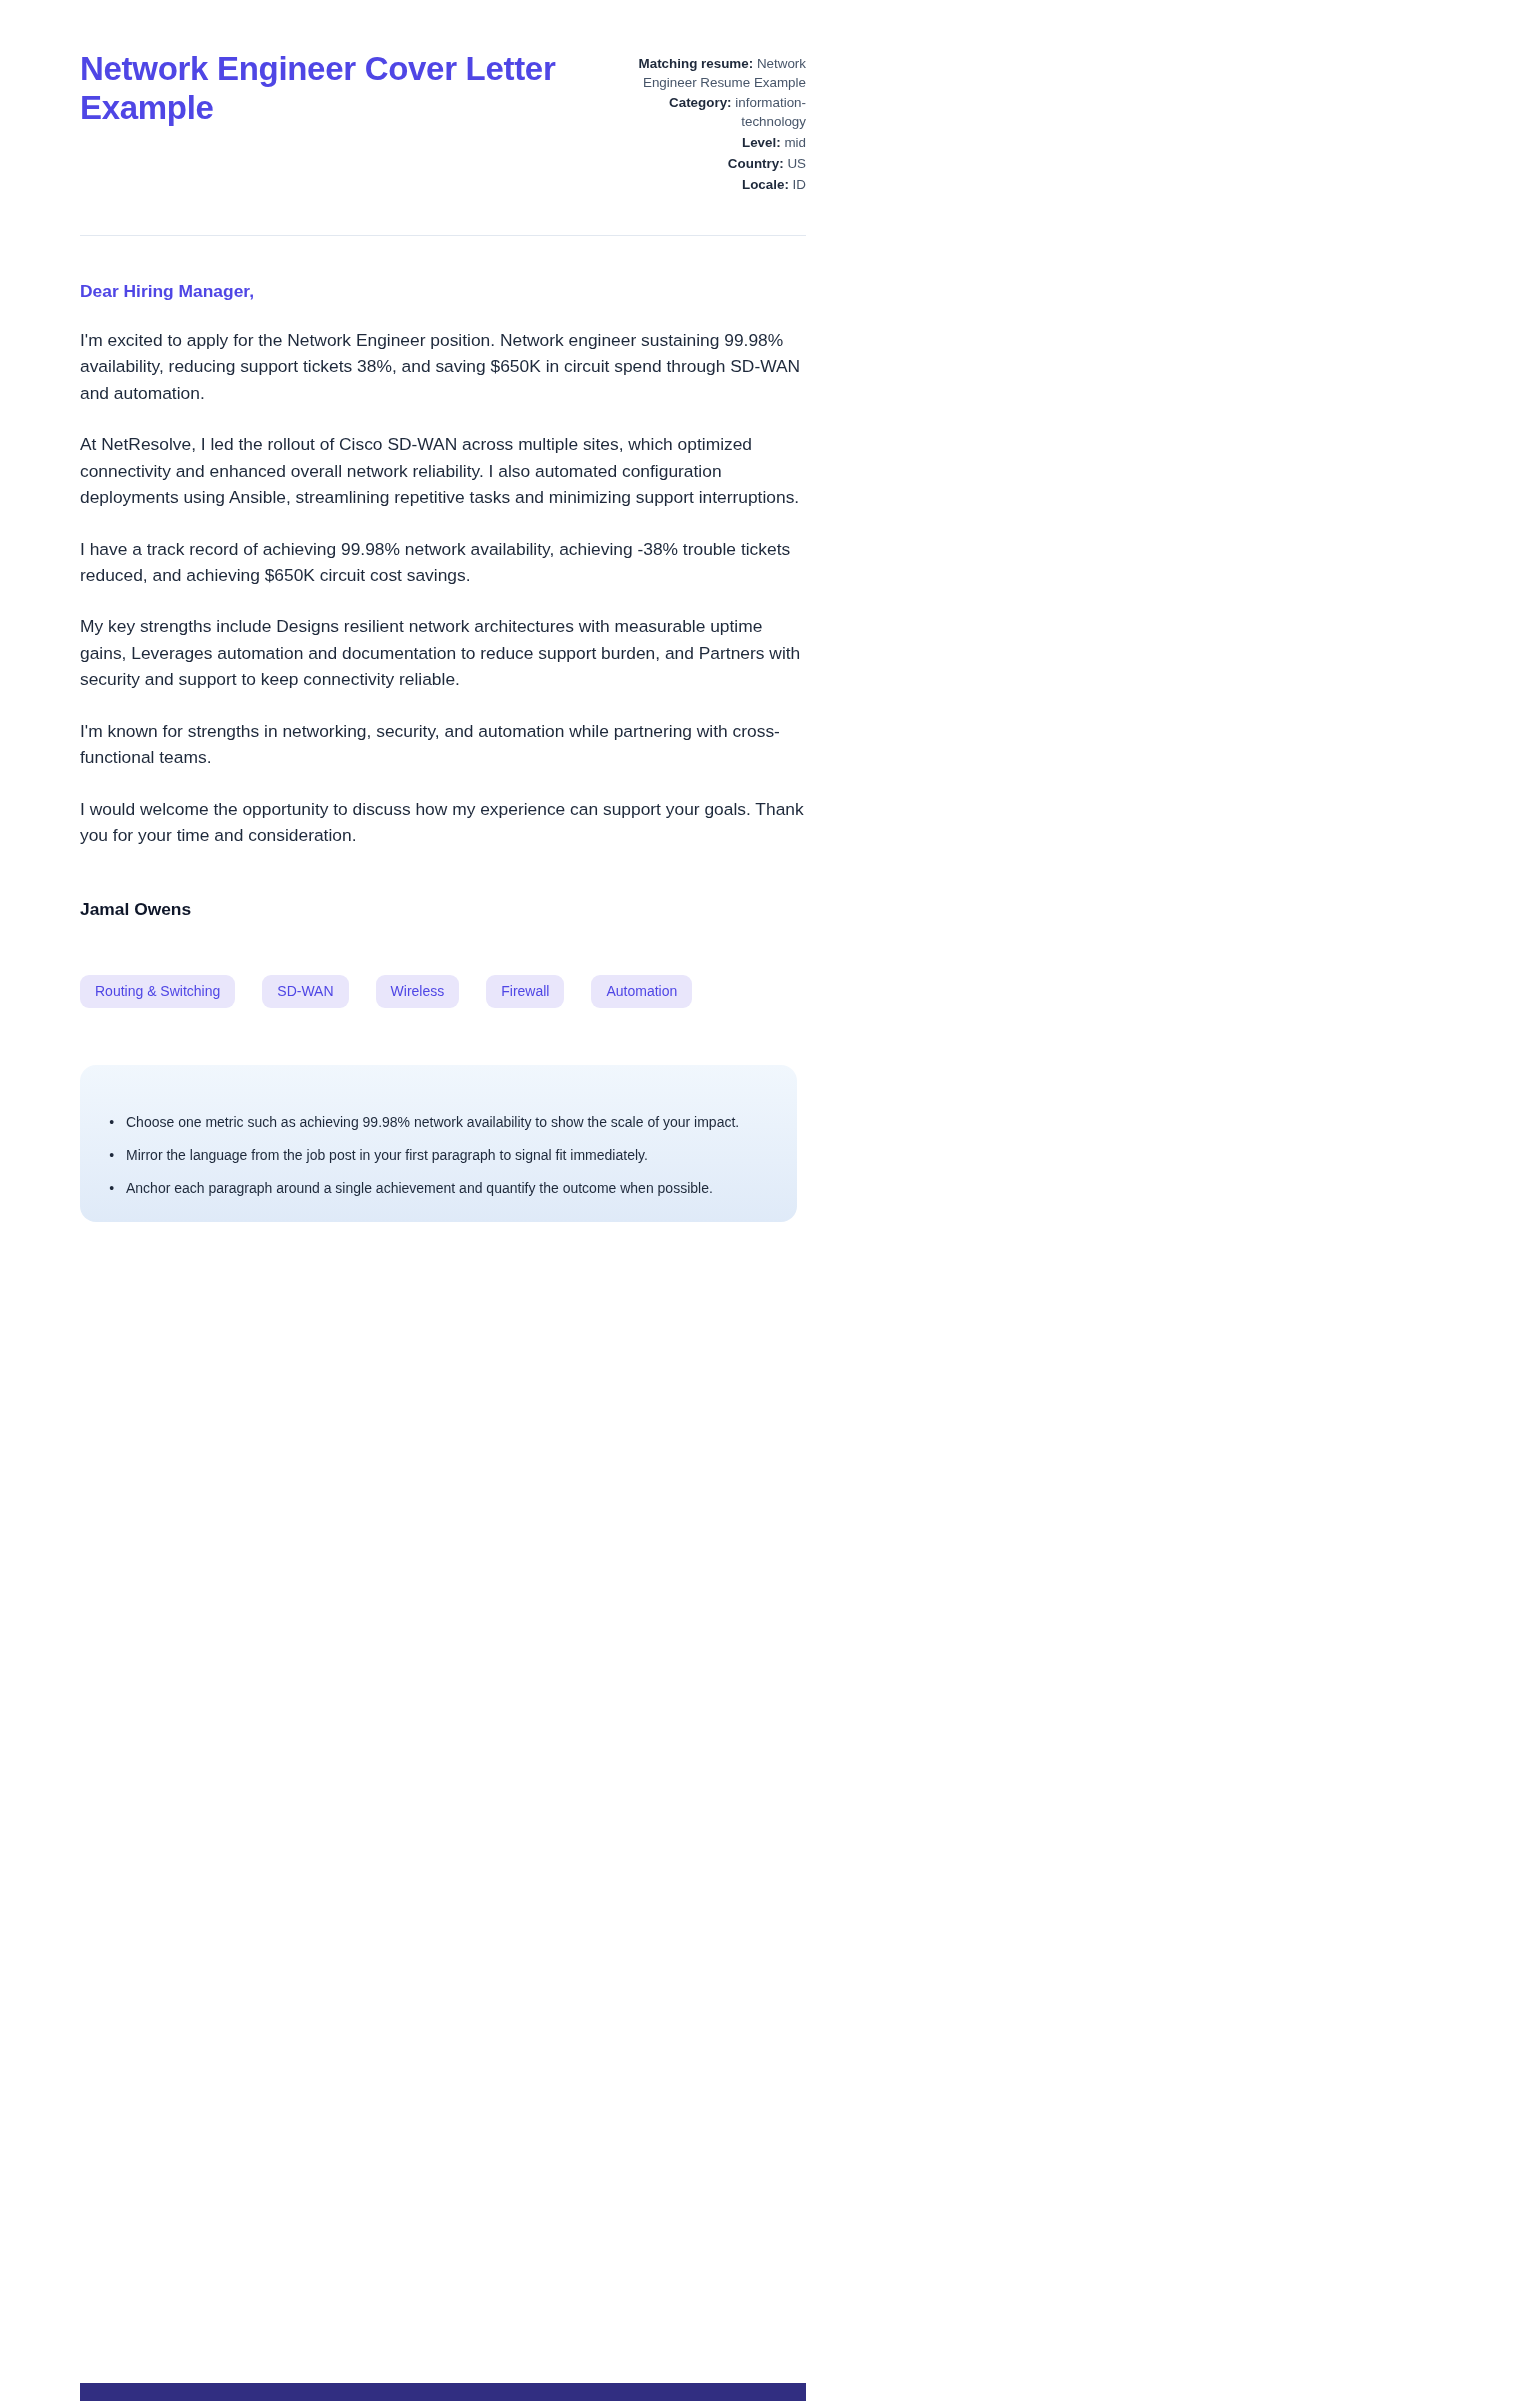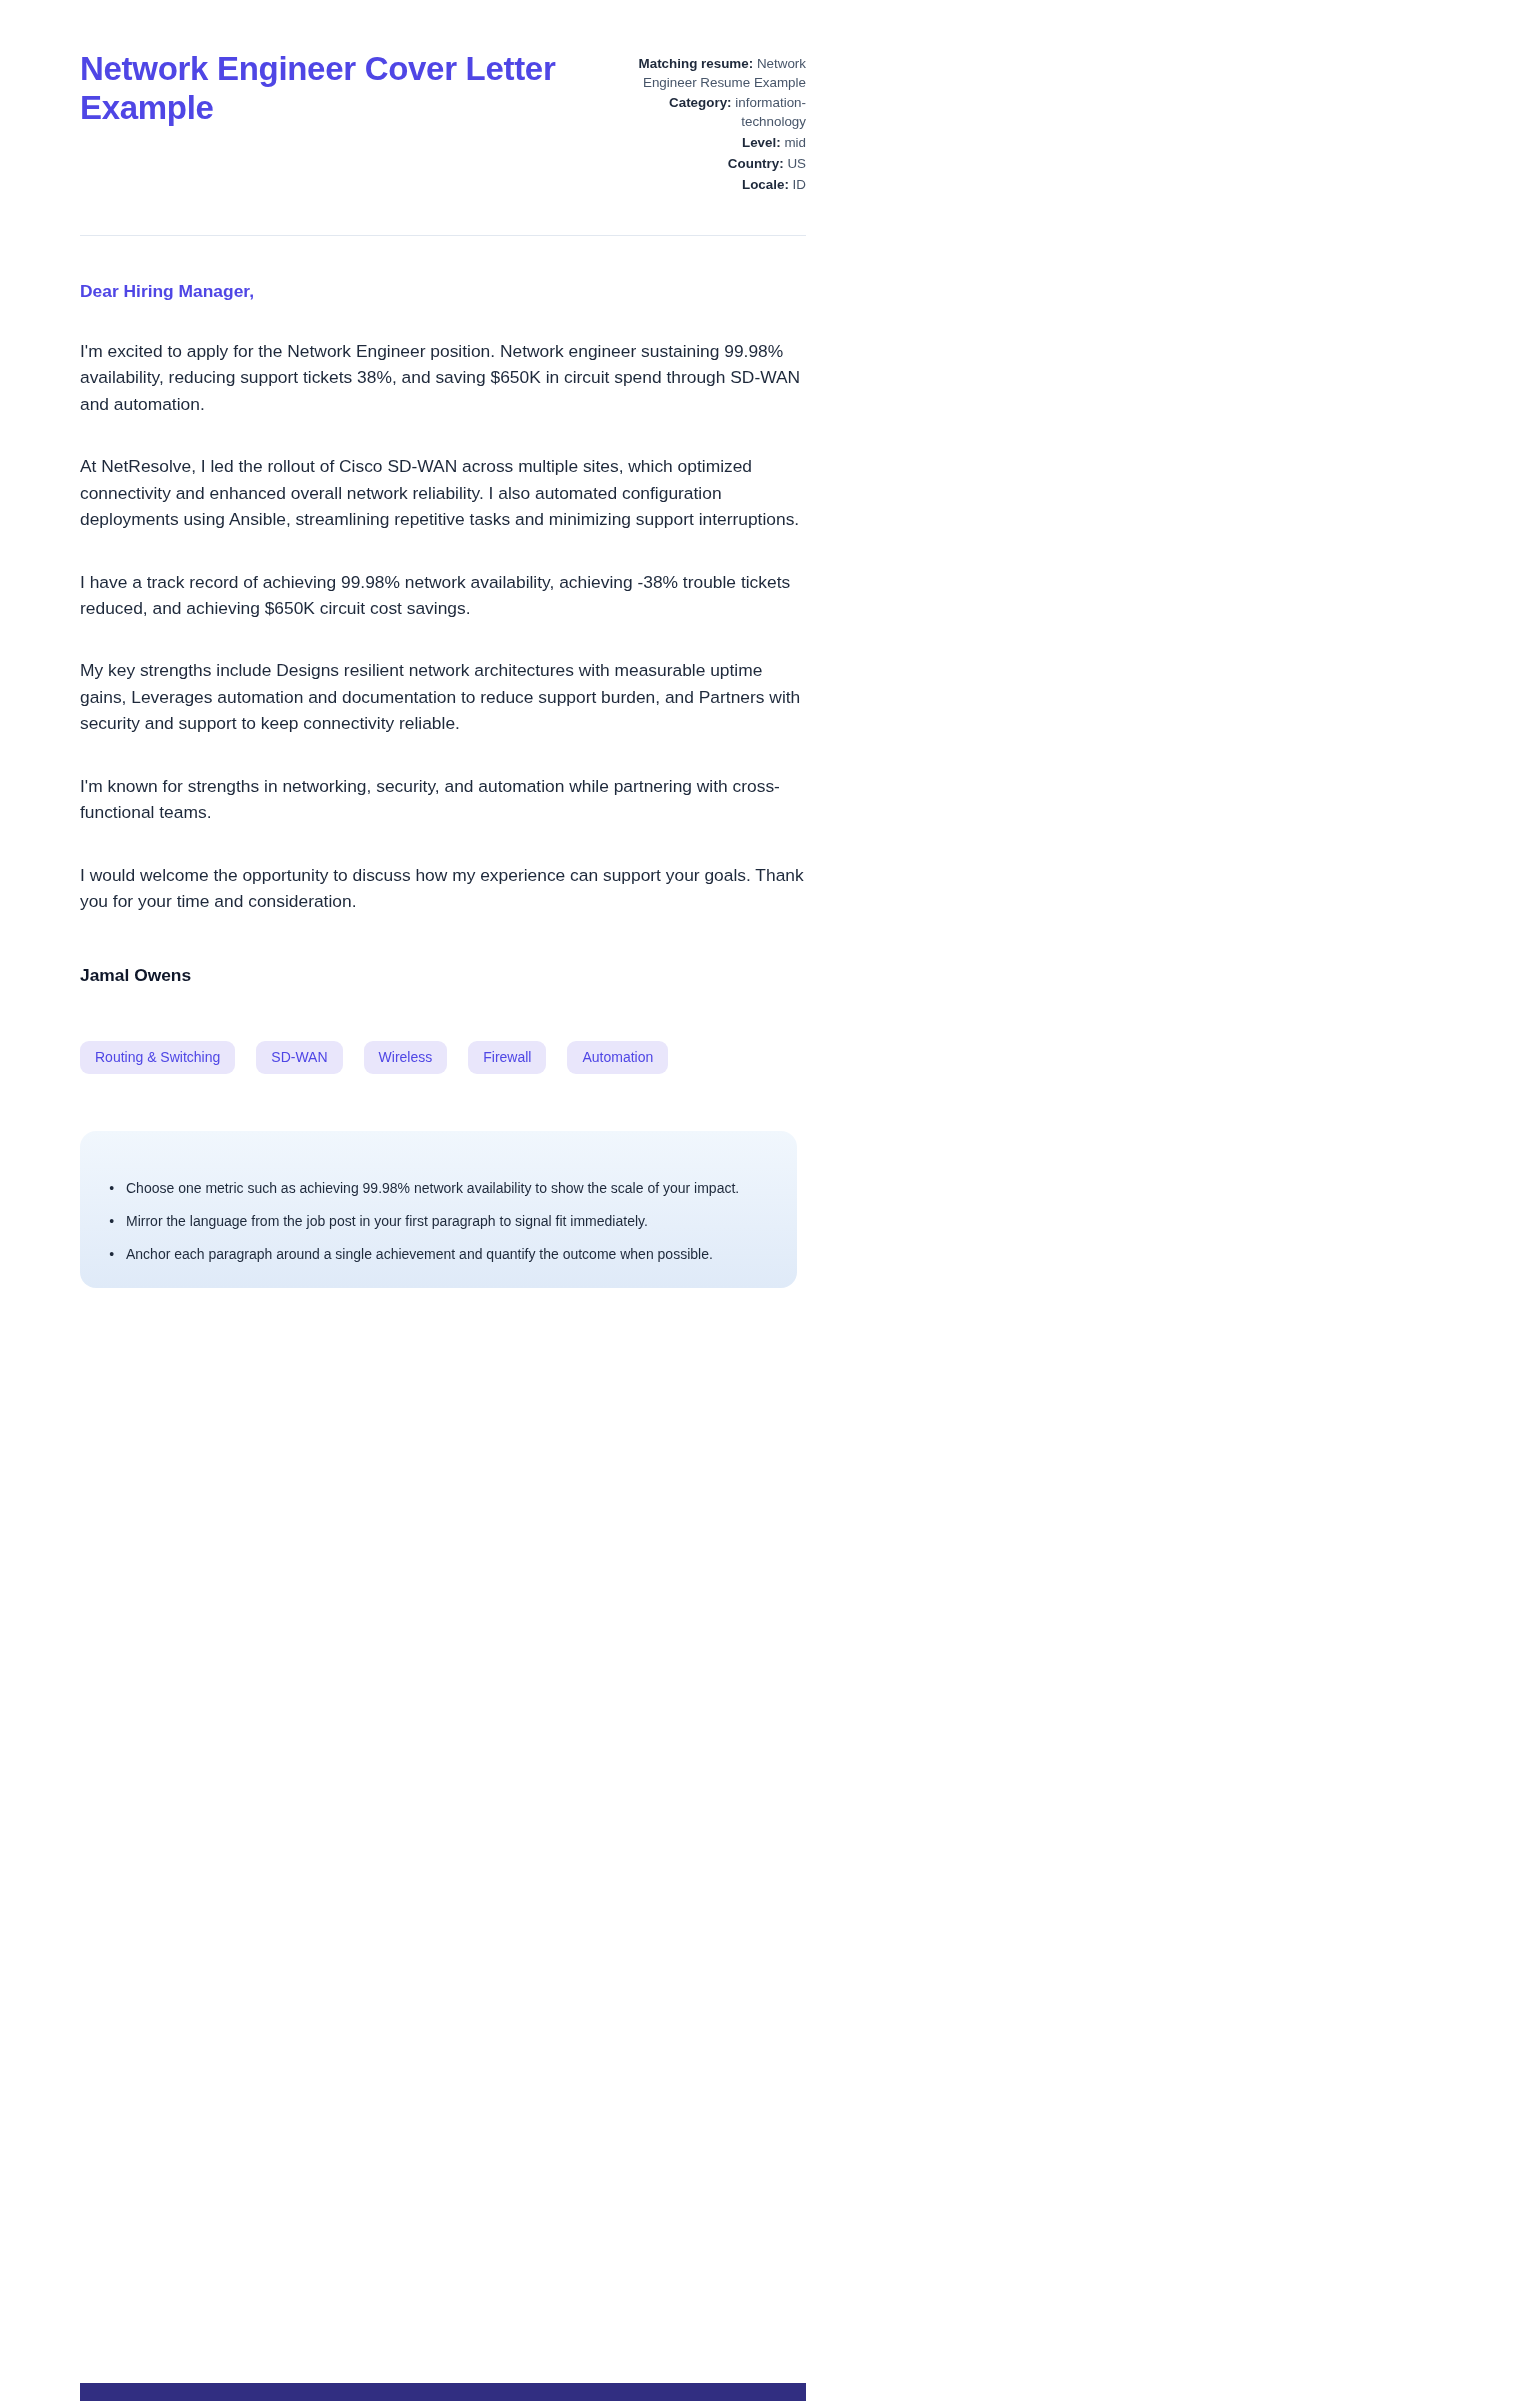--- a/index.html
+++ b/index.html
@@ -20,26 +20,26 @@
   }
   .page-subtitle { margin-top: 12.5px; color: #334155; font-size: 19.6px; font-weight: 700; line-height: 1.42; }
 
   .meta { width: 189px; text-align: right; font-size: 13.4px; line-height: 1.42; color: #475569; padding-top: 3.6px; }
   .meta-row { margin-bottom: 1.8px; }
   .meta-label { font-weight: 700; color: #1e293b; }
 
   .divider { border: none; border-top: 0.9px solid #e2e8f0; margin-top: 39px; }
 
   .salutation { margin-top: 45px; color: var(--accent, #4f46e5); font-size: 17.4px; font-weight: 700; }
-  .para { margin-top: 36px; font-size: 17.4px; line-height: 1.52; color: #1e293b; }
+  .para { margin-top: 25px; font-size: 17.4px; line-height: 1.52; color: #1e293b; }
 
   .sig-name { margin-top: 50px; font-size: 17.4px; font-weight: 700; color: #0f172a; }
   .sig-title { margin-top: 12.5px; font-size: 17.4px; color: #475569; }
 
-  .tags { margin-top: 55px; display: flex; gap: 21px; flex-wrap: wrap; }
+  .tags { margin-top: 55px; display: flex; gap: 27px; flex-wrap: wrap; }
   .tag {
     background: var(--tag-bg, #e9e6fb);
     color: var(--accent, #4f46e5);
     font-size: 14px; line-height: 1;
     padding: 9.8px 15px; border-radius: 9px;
     white-space: nowrap;
   }
 
   .callout {
     margin-top: 57px;

